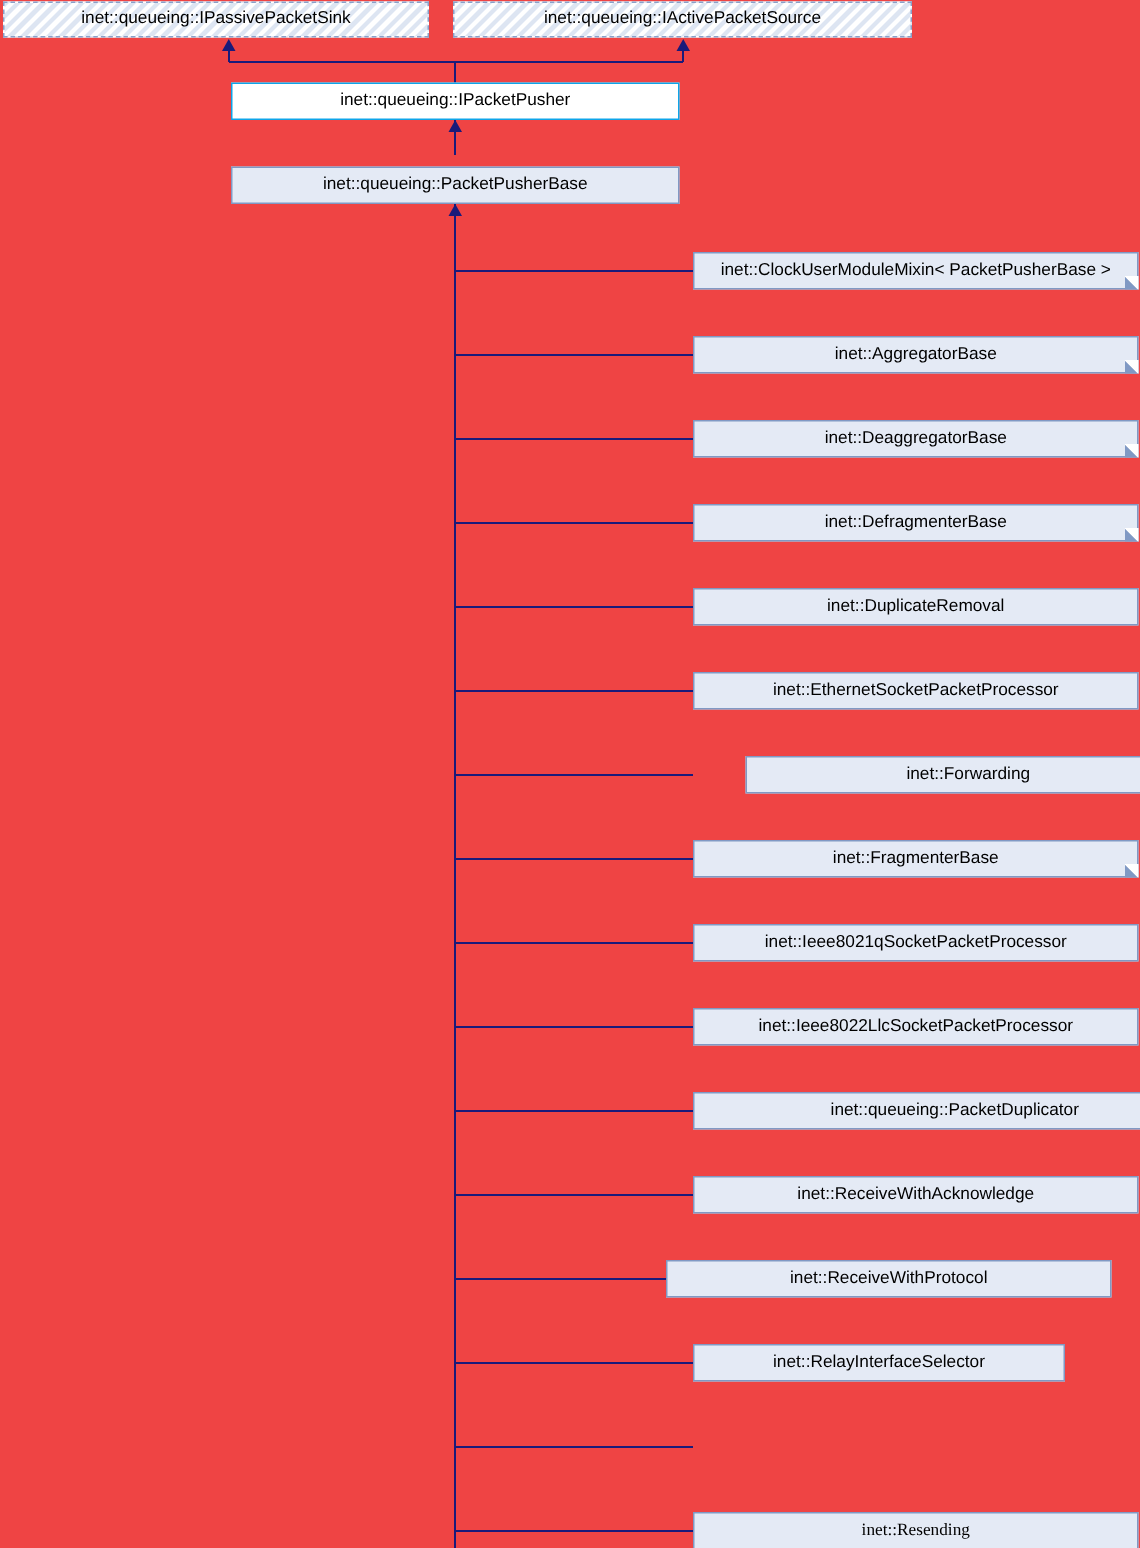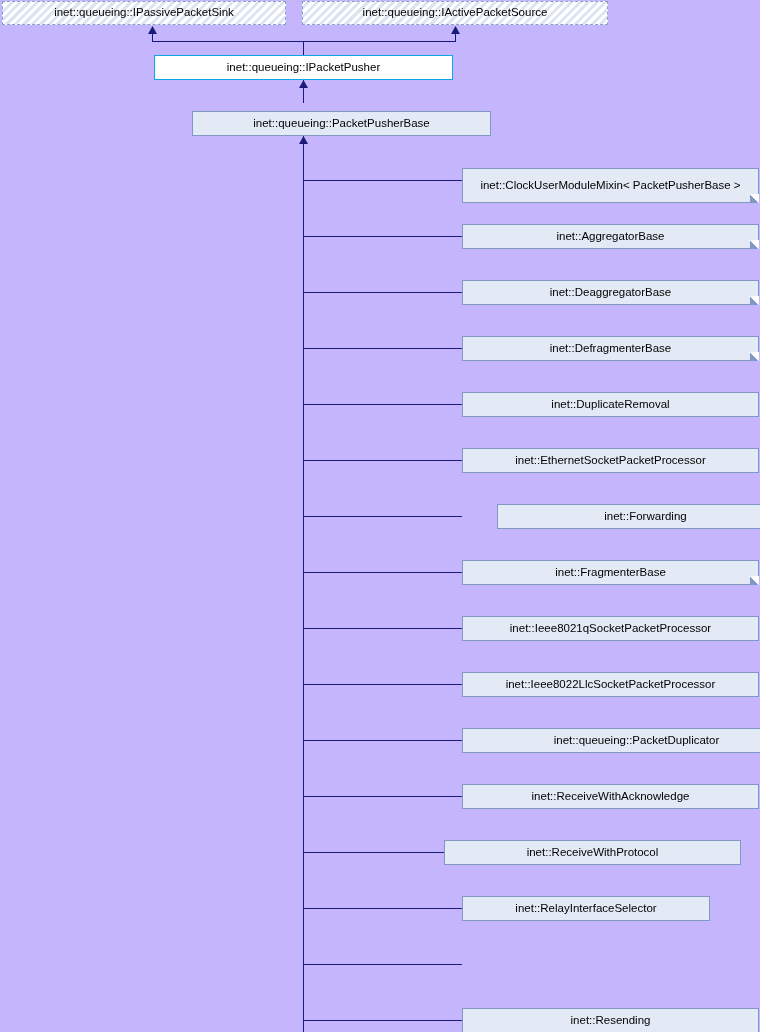--- a/index.html
+++ b/index.html
@@ -8,21 +8,21 @@
     background: #ffffff;
   }
   body {
     font-family: "Liberation Sans", sans-serif;
   }
   #canvas {
     position: relative;
     width: 760px;
     height: 1032px;
     overflow: hidden;
-    background: #c4b5fd;
+    background: #ef4444;
   }
   .node {
     position: absolute;
     box-sizing: border-box;
     font-size: 11.5px;
     line-height: 1;
     color: #000000;
     display: flex;
     align-items: center;
     justify-content: center;
@@ -125,25 +125,25 @@
   <div class="node iface" style="left:2px; top:1px; width:284px; height:24px;">
     <span class="lbl">inet::queueing::IPassivePacketSink</span>
   </div>
   <div class="node iface" style="left:302px; top:1px; width:306px; height:24px;">
     <span class="lbl">inet::queueing::IActivePacketSource</span>
   </div>
 
   <div class="node plain" style="left:154px; top:55px; width:299px; height:25px;">
     <span>inet::queueing::IPacketPusher</span>
   </div>
-  <div class="node filled" style="left:154px; top:111px; width:299px; height:25px;margin-left:38px;">
+  <div class="node filled" style="left:154px; top:111px; width:299px; height:25px;">
     <span>inet::queueing::PacketPusherBase</span>
   </div>
 
-  <div class="node filled clip" style="left:462px; top:168px; width:297px; height:35px;">
+  <div class="node filled clip" style="left:462px; top:168px; width:297px; height:25px;">
     <span>inet::ClockUserModuleMixin&lt; PacketPusherBase &gt;</span>
   </div>
   <div class="node filled clip" style="left:462px; top:224px; width:297px; height:25px;">
     <span>inet::AggregatorBase</span>
   </div>
   <div class="node filled clip" style="left:462px; top:280px; width:297px; height:25px;">
     <span>inet::DeaggregatorBase</span>
   </div>
   <div class="node filled clip" style="left:462px; top:336px; width:297px; height:25px;">
     <span>inet::DefragmenterBase</span>
@@ -171,17 +171,17 @@
   </div>
   <div class="node filled" style="left:462px; top:784px; width:297px; height:25px;">
     <span>inet::ReceiveWithAcknowledge</span>
   </div>
   <div class="node filled" style="left:444px; top:840px; width:297px; height:25px;">
     <span>inet::ReceiveWithProtocol</span>
   </div>
   <div class="node filled" style="left:462px; top:896px; width:248px; height:25px;">
     <span>inet::RelayInterfaceSelector</span>
   </div>
-  <div class="node filled" style="left:462px; top:1008px; width:297px; height:25px;">
+  <div class="node filled" style="left:462px; top:1008px; width:297px; height:25px;font-family:Liberation Serif, serif;">
     <span>inet::Resending</span>
   </div>
 
 </div>
 
 </body></html>

